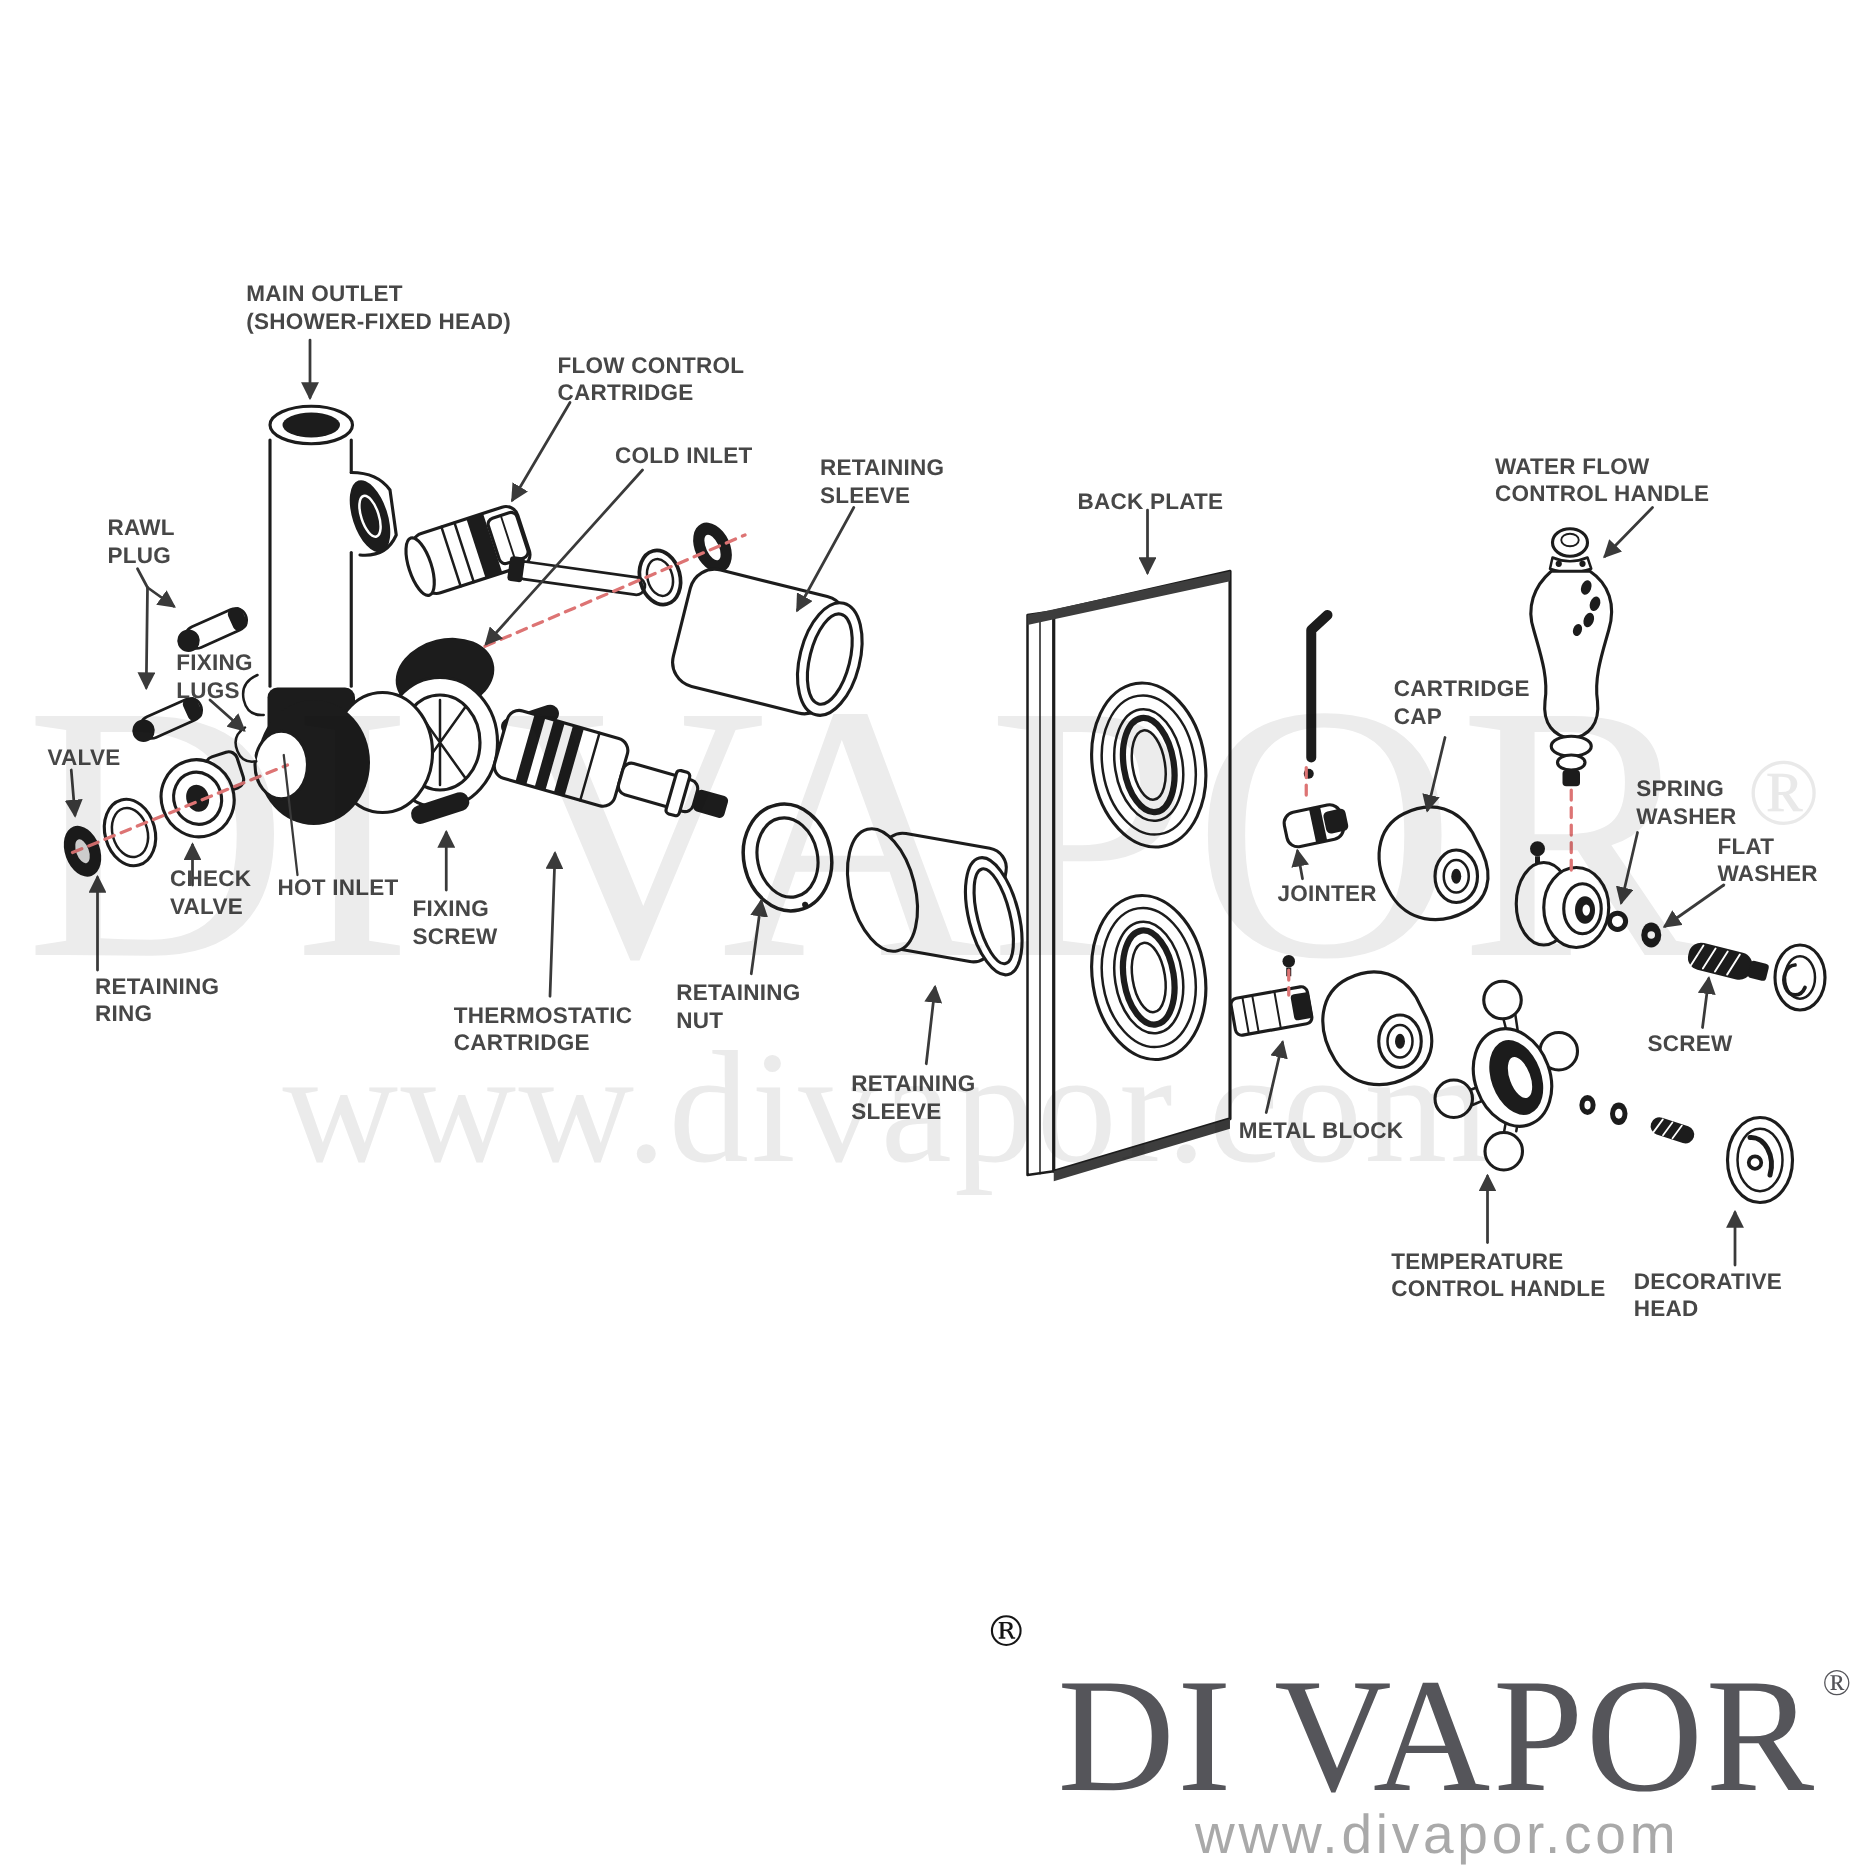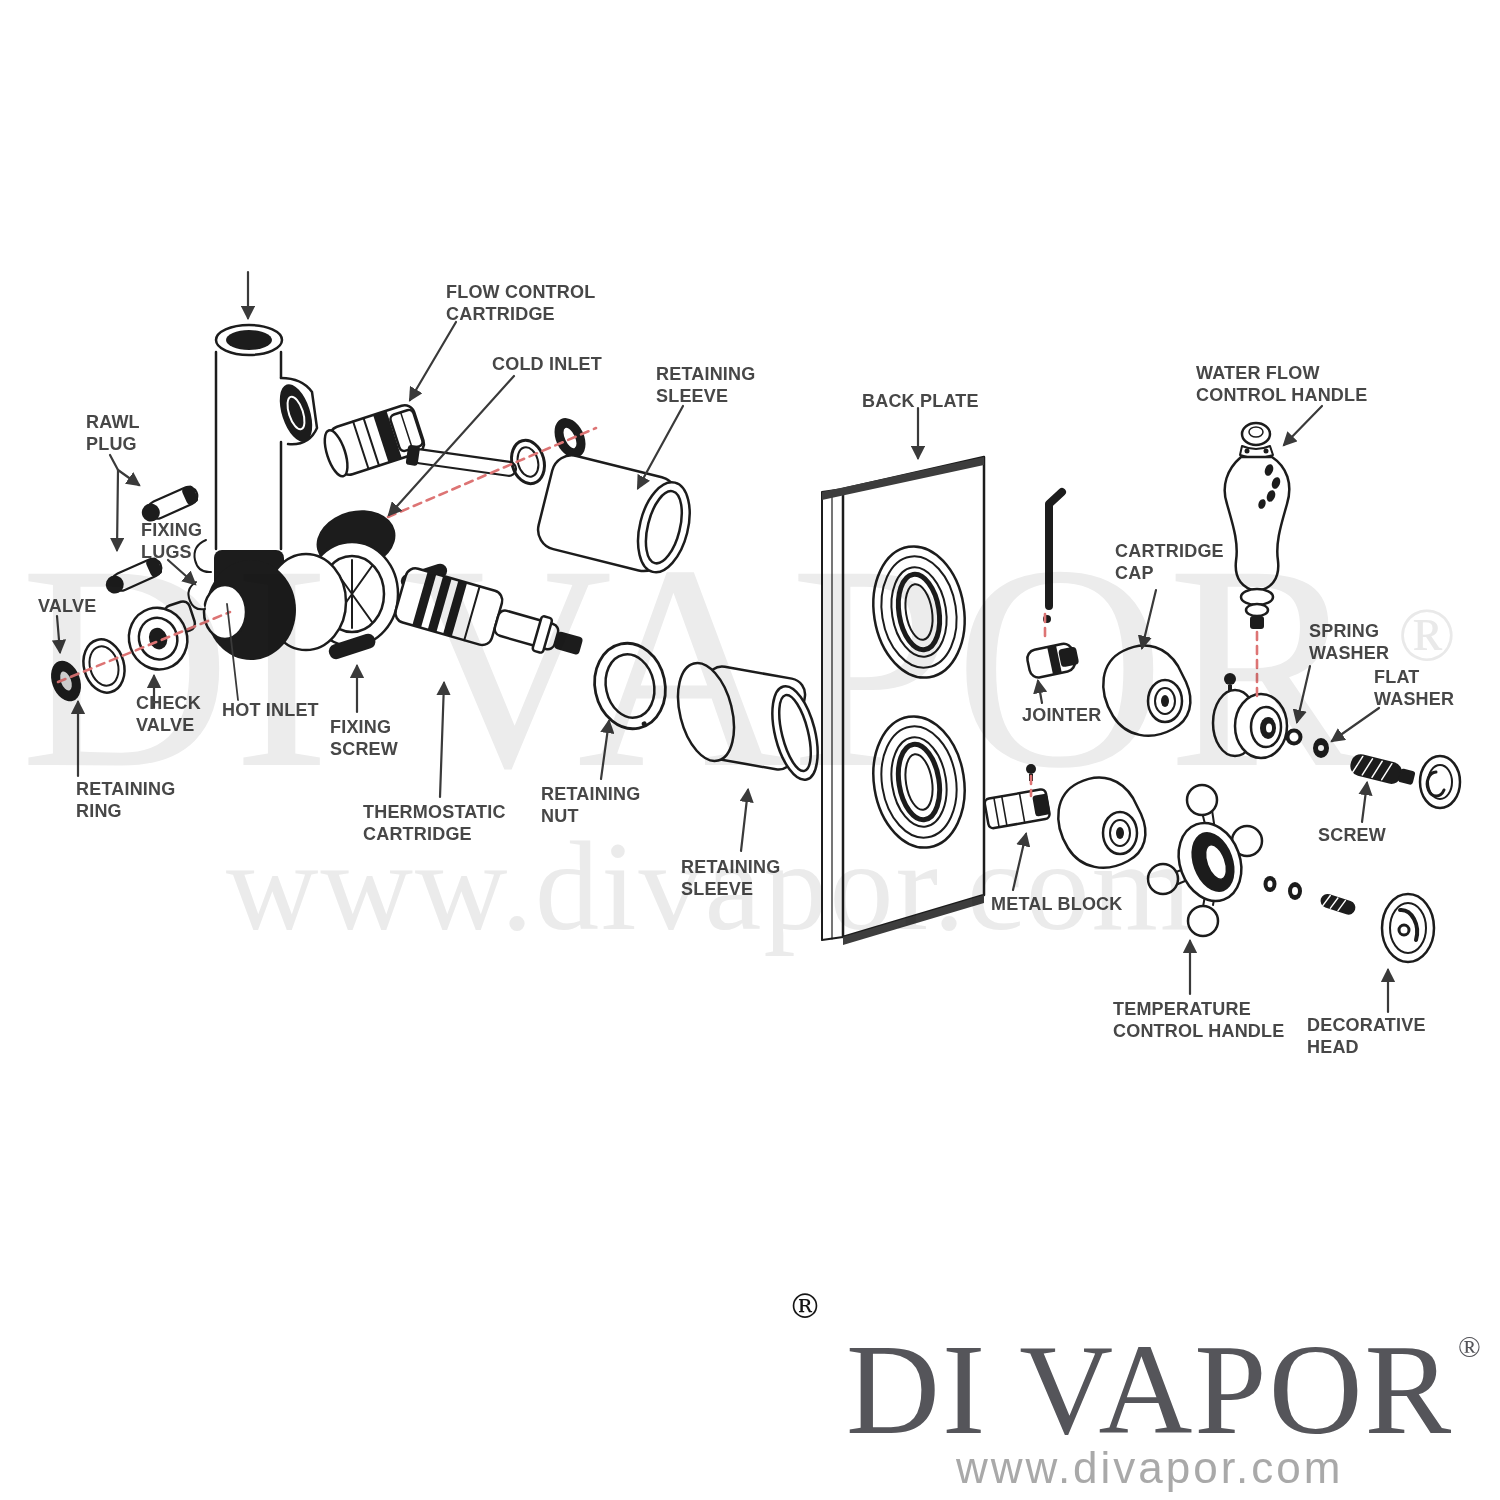--- a/index.html
+++ b/index.html
@@ -324,20 +324,22 @@
       <line x1="1042" y1="703" x2="1038" y2="681" marker-end="url(#ah)"></line>
       <line x1="1310" y1="666" x2="1297" y2="722" marker-end="url(#ah)"></line>
       <line x1="1379" y1="708" x2="1332" y2="741" marker-end="url(#ah)"></line>
       <line x1="1362" y1="822" x2="1367" y2="783" marker-end="url(#ah)"></line>
       <line x1="1013" y1="890" x2="1026" y2="834" marker-end="url(#ah)"></line>
       <line x1="1190" y1="994" x2="1190" y2="941" marker-end="url(#ah)"></line>
       <line x1="1388" y1="1012" x2="1388" y2="970" marker-end="url(#ah)"></line>
     </g>
   </svg>
 
+  <div class="lbl" style="left:197px;top:224px">MAIN OUTLET
+(SHOWER-FIXED HEAD)</div>
   <div class="lbl" style="left:446px;top:281px">FLOW CONTROL
 CARTRIDGE</div>
   <div class="lbl" style="left:492px;top:353px">COLD INLET</div>
   <div class="lbl" style="left:656px;top:363px">RETAINING
 SLEEVE</div>
   <div class="lbl" style="left:862px;top:390px">BACK PLATE</div>
   <div class="lbl" style="left:1196px;top:362px">WATER FLOW
 CONTROL HANDLE</div>
   <div class="lbl" style="left:86px;top:411px">RAWL
 PLUG</div>

